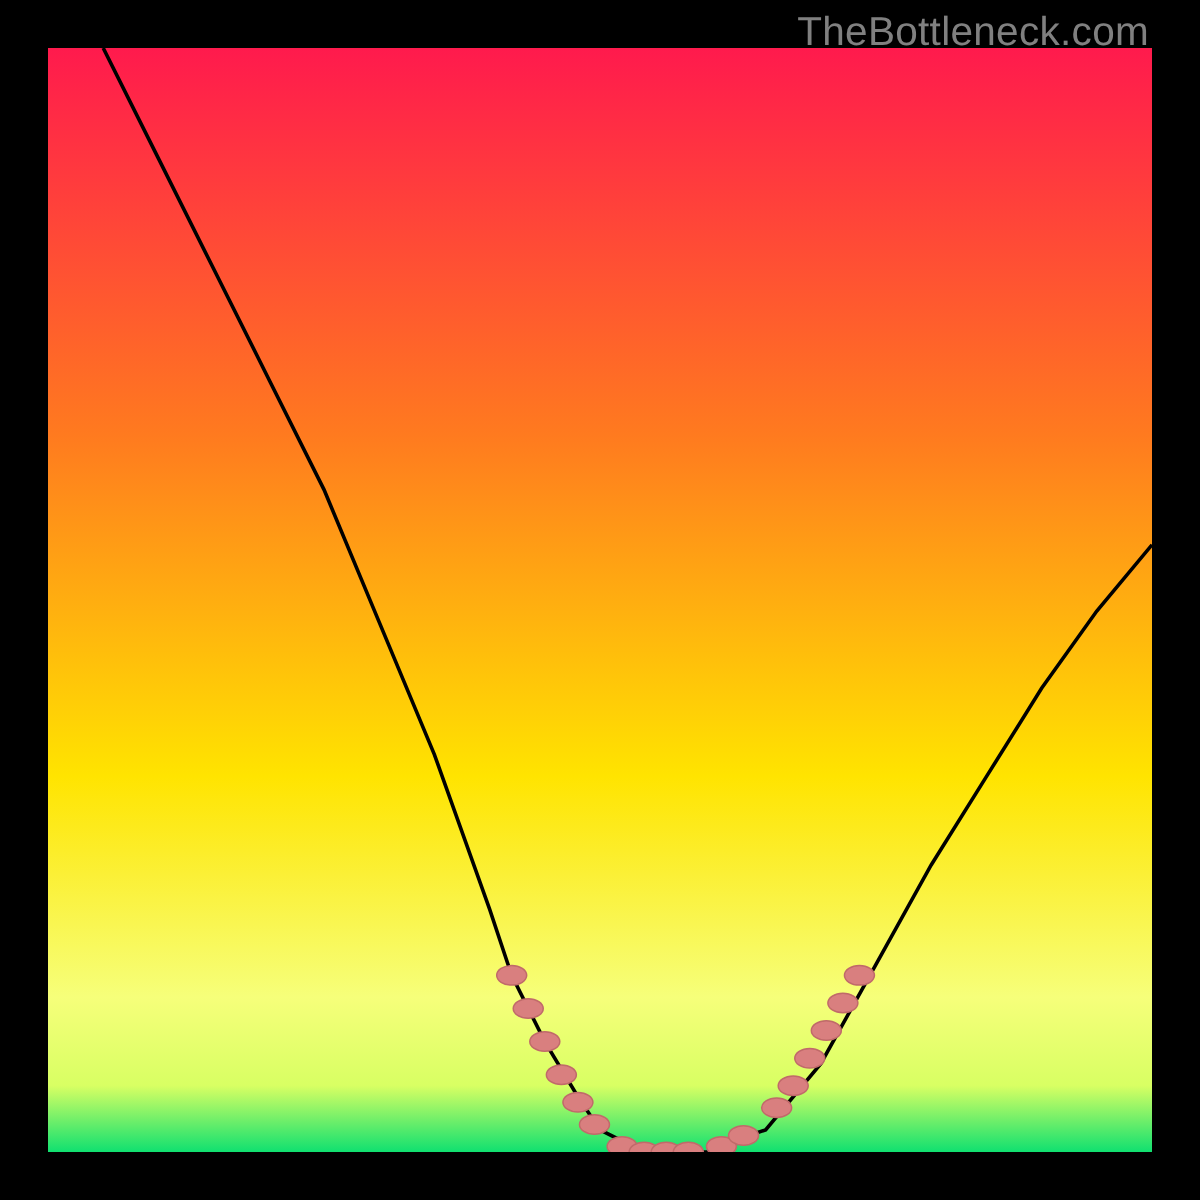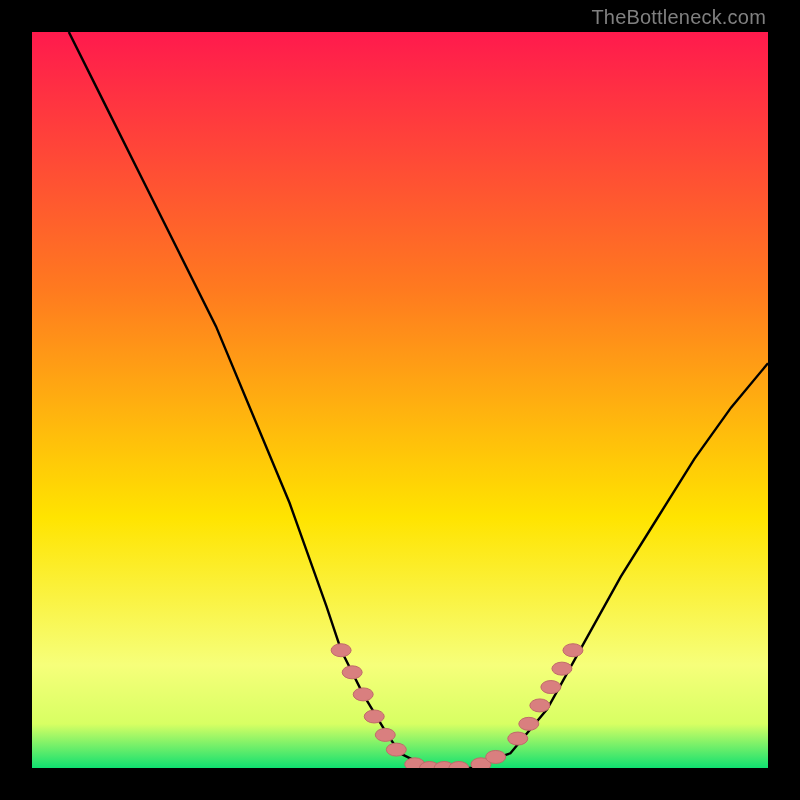--- a/index.html
+++ b/index.html
@@ -39,21 +39,21 @@
     left: 0;
     top: 0;
     width: 100%;
     height: 100%;
   }
   .watermark {
     position: absolute;
     top: 6px;
     right: 34px;
     color: #808080;
-    font-size: 20px;
+    font-size: 27px;
     font-weight: 400;
     letter-spacing: 0.2px;
   }
 </style>
 </head>
 <body>
 
 <div class="frame">
 
   <div class="plot-area">

